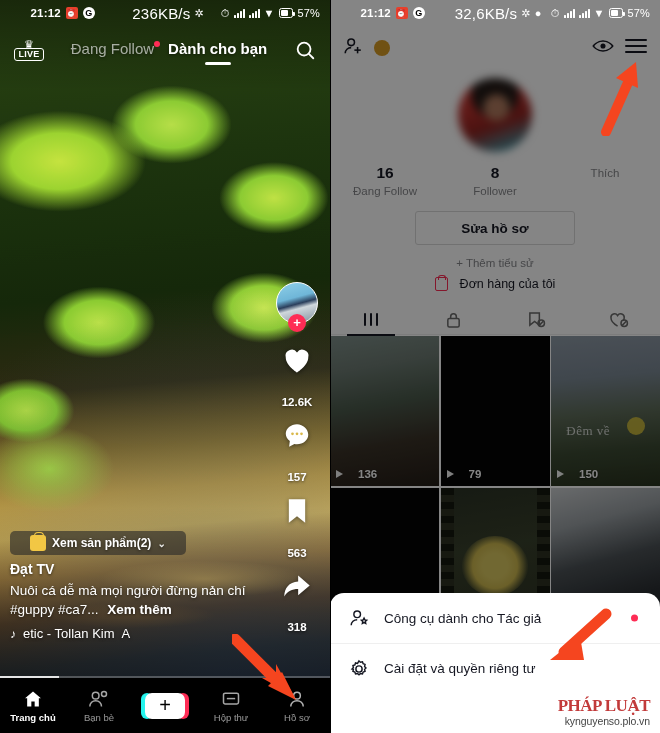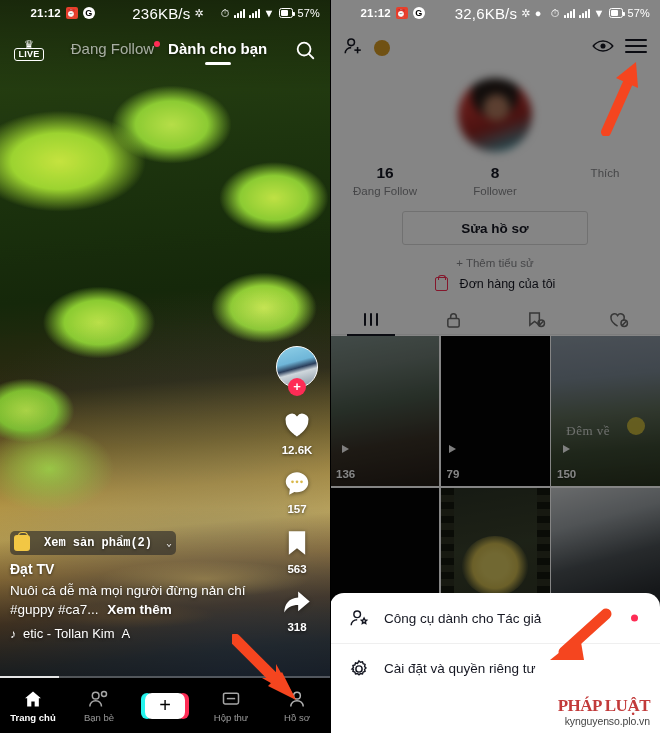--- a/index.html
+++ b/index.html
@@ -120,32 +120,32 @@
   .rail-avatar{
     width:42px;height:42px;border-radius:50%;border:1.6px solid #fff;position:relative;
     background:linear-gradient(165deg,#8fd0e8 0%,#6fb6d8 38%,#2b3f5c 52%,#cfd7dc 62%,#7d8c9a 100%);
     margin-bottom:8px;
   }
   .rail-avatar .plus{
     position:absolute;left:50%;transform:translateX(-50%);bottom:-9px;
     width:18px;height:18px;border-radius:50%;background:#fe2c55;color:#fff;
     font-size:13px;line-height:17px;text-align:center;font-weight:600;
   }
-  .rail-item{display:flex;flex-direction:column;align-items:center;gap:2px;color:#fff;}
+  .rail-item{display:flex;flex-direction:column;align-items:center;gap:18px;color:#fff;}
   .rail-item .ic{ filter:drop-shadow(0 1px 2px rgba(0,0,0,.45)); }
   .rail-item .cnt{font-size:11.5px;font-weight:600;text-shadow:0 1px 3px rgba(0,0,0,.6);}
 
   
   .caption{
     position:absolute;left:10px;right:62px;bottom:92px;z-index:20;color:#fff;
     text-shadow:0 1px 3px rgba(0,0,0,.6);
   }
   .shop-chip{
-    display:inline-flex;align-items:center;gap:14px;background:rgba(40,40,40,.62);
-    border-radius:5px;padding:4px 4px;font-size:12px;font-weight:600;margin-bottom:6px;font-family:Liberation Mono, monospace;
+    display:inline-flex;align-items:center;gap:6px;background:rgba(40,40,40,.62);
+    border-radius:5px;padding:4px 20px;font-size:12px;font-weight:600;margin-bottom:6px;
   }
   .shop-chip .bag{
     width:16px;height:16px;border-radius:3px;background:#f2c744;position:relative;
     display:inline-block;
   }
   .shop-chip .bag::before{
     content:"";position:absolute;left:4px;top:-3px;width:8px;height:6px;
     border:1.5px solid #f2c744;border-bottom:none;border-radius:4px 4px 0 0;
   }
   .chev{font-size:10px;opacity:.9;}
@@ -206,21 +206,21 @@
   }
   .rp-handle{
     text-align:center;font-size:12.5px;color:#555;margin-top:6px;filter:blur(4px);
     font-weight:600;
   }
   .stats{display:flex;margin-top:12px;}
   .stat{flex:1;text-align:center;}
   .stat .num{font-size:15.5px;font-weight:700;color:#161823;}
   .stat .lbl{font-size:11.5px;color:#86878b;margin-top:3px;}
   .edit-btn{
-    margin:14px auto 0;width:186px;height:34px;border:1px solid #d9d9d9;border-radius:3px;
+    margin:14px auto 0;width:160px;height:34px;border:1px solid #d9d9d9;border-radius:3px;
     display:flex;align-items:center;justify-content:center;font-size:13.5px;font-weight:600;color:#161823;
   }
   .addbio{
     text-align:center;font-size:11.5px;color:#86878b;margin-top:12px;
   }
   .orders{
     display:flex;align-items:center;justify-content:center;gap:12px;margin-top:8px;
     font-size:12.5px;color:#161823;font-weight:500;
   }
   .orders .bagic{
@@ -236,21 +236,21 @@
   .rp-tab{flex:1;display:flex;align-items:center;justify-content:center;color:#6b6b6b;position:relative;height:30px;}
   .rp-tab.active{color:#161823;}
   .rp-tab.active::after{
     content:"";position:absolute;bottom:-1px;left:50%;transform:translateX(-50%);
     width:48px;height:2px;background:#161823;
   }
   .grid{display:grid;grid-template-columns:repeat(3,1fr);gap:1.5px;margin-top:1px;}
   .cell{position:relative;height:150px;overflow:hidden;background:#111;}
   .cell .views{
     position:absolute;left:6px;bottom:6px;color:#fff;font-size:11.5px;font-weight:600;
-    display:flex;align-items:center;gap:15px;text-shadow:0 1px 2px rgba(0,0,0,.7);flex-direction:column;
+    display:flex;align-items:center;gap:15px;text-shadow:0 1px 2px rgba(0,0,0,.7);
   }
   .play-tri{
     width:0;height:0;border-left:7px solid #fff;border-top:4.5px solid transparent;
     border-bottom:4.5px solid transparent;opacity:.95;
   }
   .th1{background:linear-gradient(170deg,#7f8f8a 0%,#6c7a72 22%,#4b5a4c 45%,#3a3228 70%,#241d16 100%);}
   .th2{background:#050505;}
   .th3{background:linear-gradient(175deg,#8e9aa6 0%,#7b8894 28%,#5d6b58 52%,#3c4a33 75%,#29331f 100%);}
   .th3 .wm{
     position:absolute;left:14%;top:58%;color:rgba(255,255,255,.75);font-size:13px;

